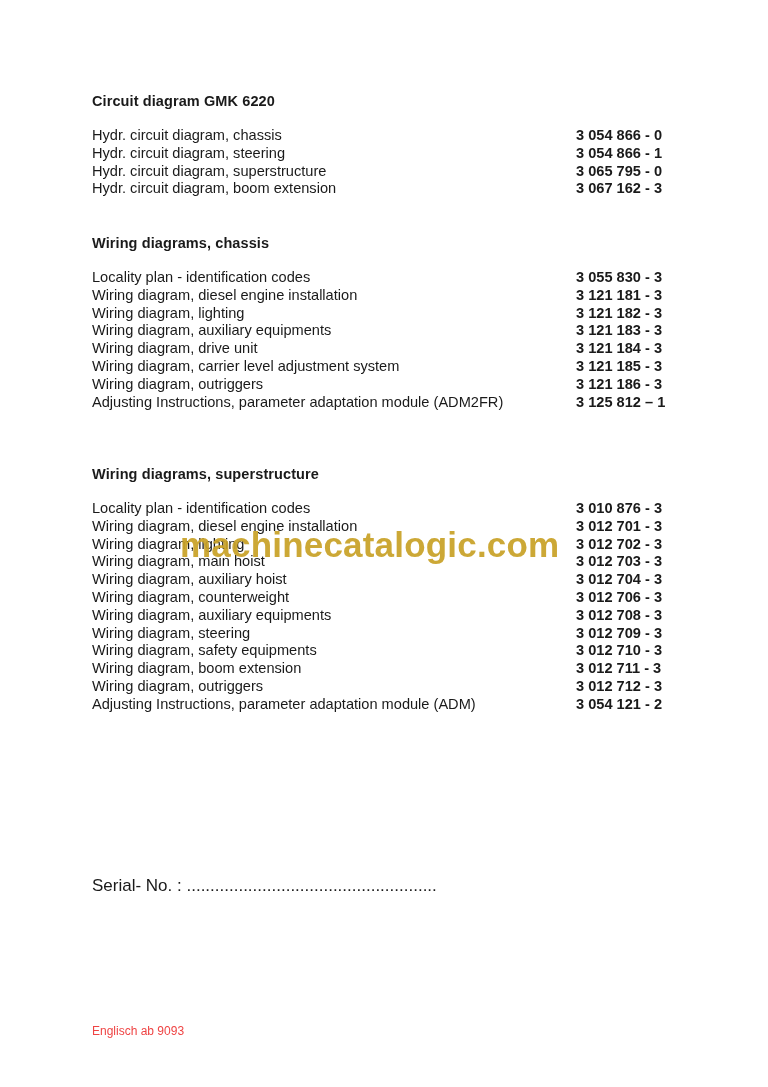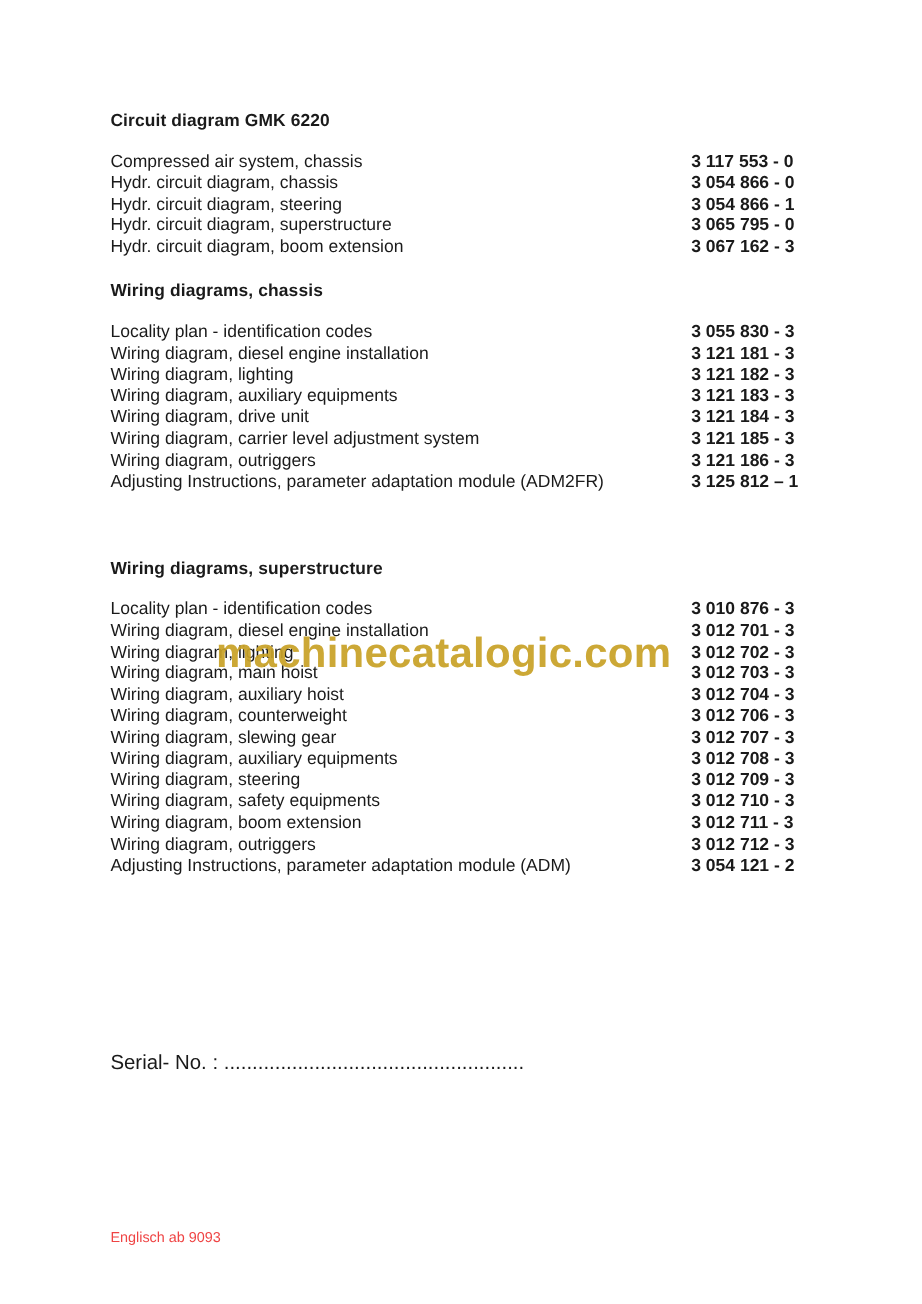--- a/index.html
+++ b/index.html
@@ -31,24 +31,20 @@
       line-height: 50px; pointer-events: none;
     }
   </style>
 </head>
 <body>
 
 <div class="page">
 
   <div class="heading" style="top:93px;">Circuit diagram GMK 6220</div>
   <div class="section" style="top:127px;">
-    <div class="row">
-        <span class="label">Compressed air system, chassis</span>
-        <span class="code">3 117 553 - 0</span>
-      </div>
     <div class="row">
         <span class="label">Hydr. circuit diagram, chassis</span>
         <span class="code">3 054 866 - 0</span>
       </div>
     <div class="row">
         <span class="label">Hydr. circuit diagram, steering</span>
         <span class="code">3 054 866 - 1</span>
       </div>
     <div class="row">
         <span class="label">Hydr. circuit diagram, superstructure</span>
@@ -116,24 +112,20 @@
       </div>
     <div class="row">
         <span class="label">Wiring diagram, auxiliary hoist</span>
         <span class="code">3 012 704 - 3</span>
       </div>
     <div class="row">
         <span class="label">Wiring diagram, counterweight</span>
         <span class="code">3 012 706 - 3</span>
       </div>
     <div class="row">
-        <span class="label">Wiring diagram, slewing gear</span>
-        <span class="code">3 012 707 - 3</span>
-      </div>
-    <div class="row">
         <span class="label">Wiring diagram, auxiliary equipments</span>
         <span class="code">3 012 708 - 3</span>
       </div>
     <div class="row">
         <span class="label">Wiring diagram, steering</span>
         <span class="code">3 012 709 - 3</span>
       </div>
     <div class="row">
         <span class="label">Wiring diagram, safety equipments</span>
         <span class="code">3 012 710 - 3</span>

